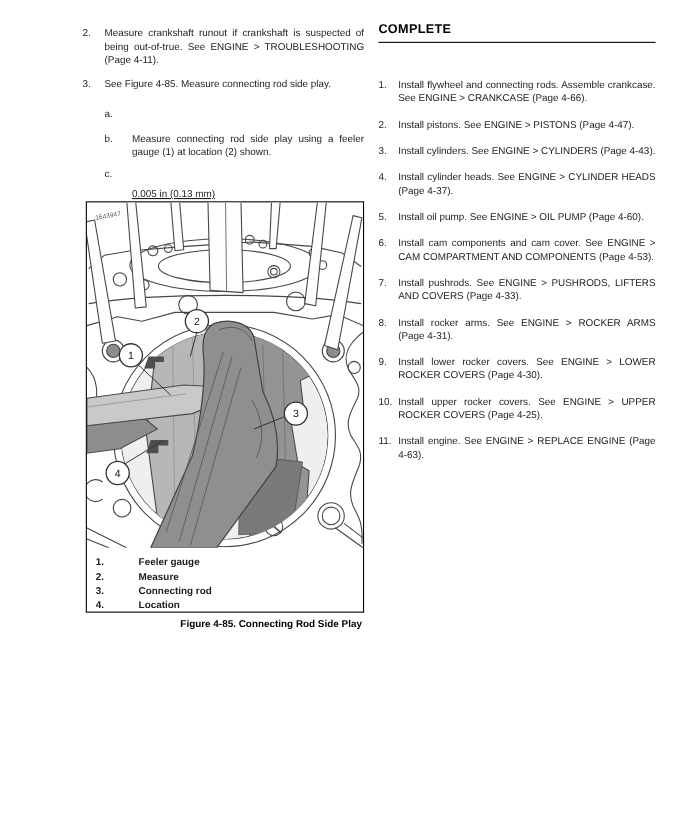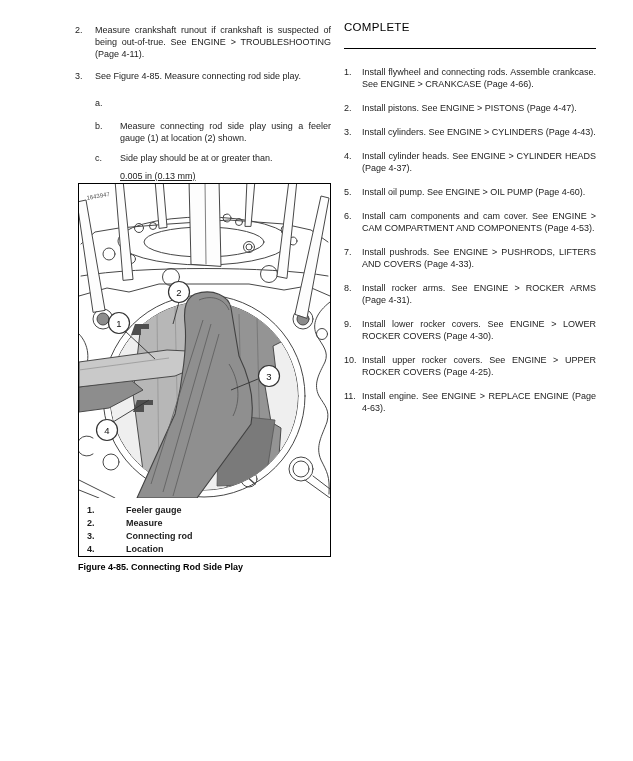--- a/index.html
+++ b/index.html
@@ -17,36 +17,36 @@
   .step .num{flex:none;width:20px;}
   .step p{flex:1;margin:0;text-align:justify;}
   .substep{display:flex;font-size:9px;line-height:12px;margin-left:20px;}
   .substep .letter{flex:none;width:25px;}
   .substep p{flex:1;margin:0;text-align:justify;}
   .spec{font-size:9px;line-height:12px;margin-left:45px;text-decoration:underline;}
   .mb10{margin-bottom:10px}.mb15{margin-bottom:15px}.mb11{margin-bottom:11px}
   .mb8{margin-bottom:8px}.mb6{margin-bottom:6px}.mb1{margin-bottom:1px}
   
   .heading{
-    font-size:11.5px;font-weight:normal;letter-spacing:.3px;color:#000;
-    border-bottom:1.5px solid #000;padding-bottom:15px;margin:0 0 17px 0;
+    font-size:11.5px;font-weight:bold;letter-spacing:.3px;color:#000;
+    border-bottom:1.5px solid #000;padding-bottom:5px;margin:0 0 32px 0;
   }
   .rstep{display:flex;font-size:9px;line-height:12px;margin-bottom:12px;}
   .rstep .num{flex:none;width:18px;}
   .rstep p{flex:1;margin:0;text-align:justify;}
   
   .figure-box{
     margin-left:3px;width:251px;height:372px;border:1px solid #000;
     background:#fff;overflow:hidden;
   }
   .legend{padding:2px 0 0 8px;}
   .legend-row{display:flex;font-size:9px;line-height:13px;font-weight:bold;}
   .legend-row .leg-num{flex:none;width:39px;}
   .caption{
-    margin-left:3px;width:251px;text-align:left;font-size:9px;
+    margin-left:3px;width:251px;text-align:right;font-size:9px;
     font-weight:bold;margin-top:5px;color:#000;
   }
   svg text.callout-num{font-family:"Liberation Sans",sans-serif;}
 </style>
 </head>
 <body>
 
 <div class="page">
 
   <div class="col-left">
@@ -65,21 +65,20 @@
       <span class="letter">a.</span>
     </div>
 
     <div class="substep mb8">
       <span class="letter">b.</span>
       <p>Measure connecting rod side play using a feeler gauge (1) at location (2) shown.</p>
     </div>
 
     <div class="substep mb6">
       <span class="letter">c.</span>
-      <p>Side play should be at or greater than.</p>
     </div>
 
     <div class="spec mb1">0.005 in (0.13 mm)</div>
 
     <div class="figure-box">
       <svg width="251" height="314" viewBox="0 0 251 314">
         <defs>
           <clipPath id="boreClip">
               <circle cx="125" cy="212" r="94"></circle>
             </clipPath>

